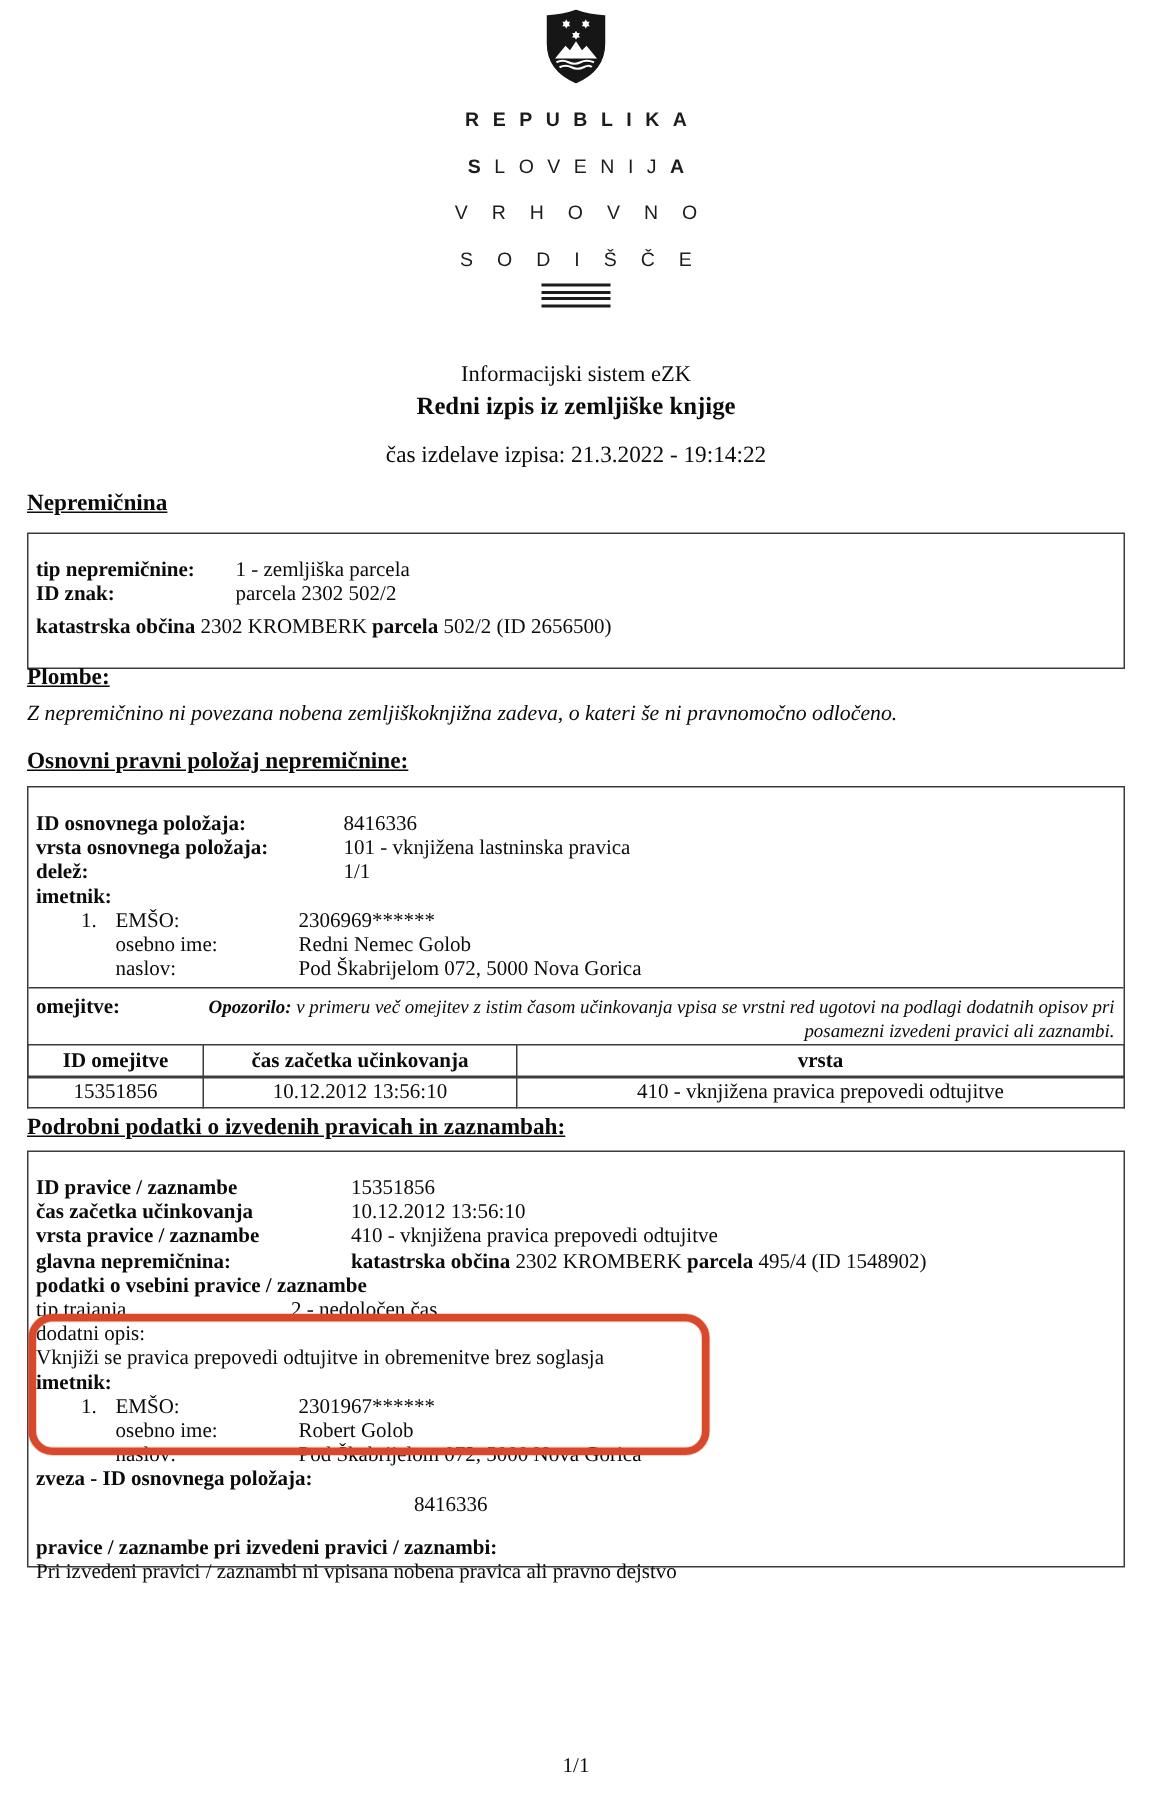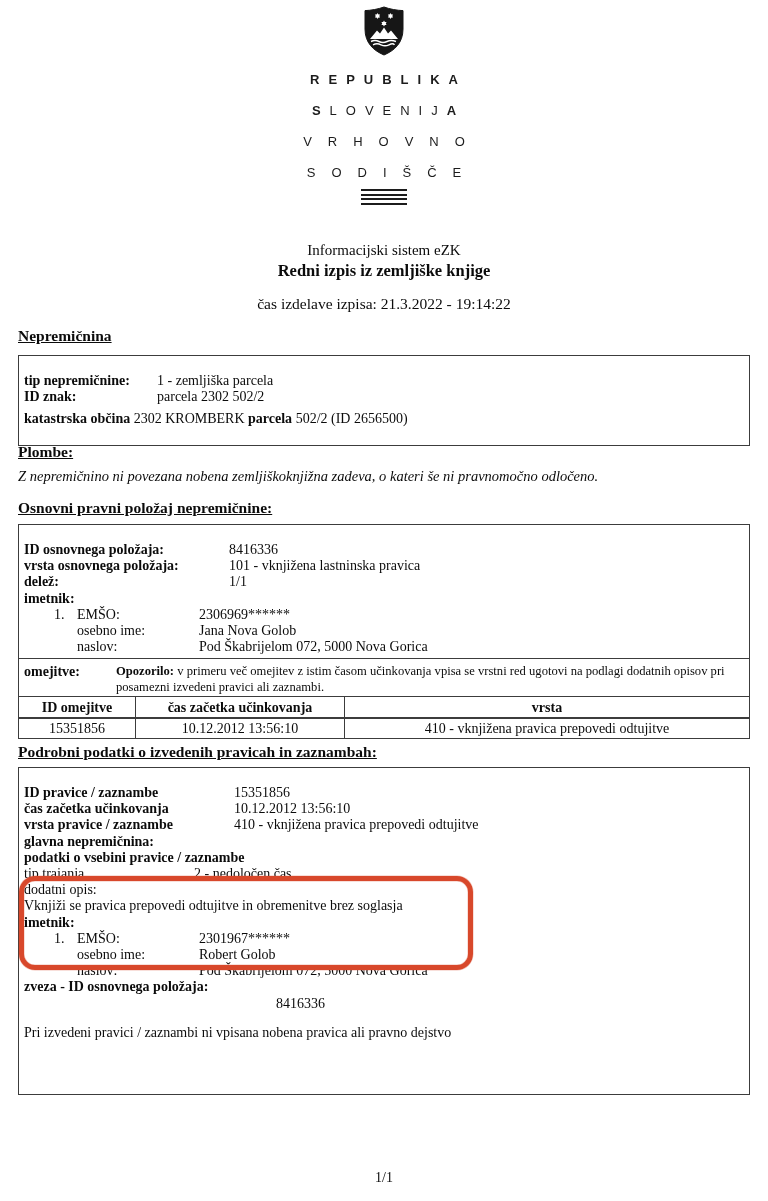--- a/index.html
+++ b/index.html
@@ -30,21 +30,21 @@
   .w4{width:170px;font-weight:normal;}
   .val{flex:1;}
   .sub{display:flex;margin-left:30px;line-height:16.2px;}
   .idx{width:23px;}
   .sublbl{width:122px;}
   .gap6{height:6px;}
   .gap14{height:13px;}
   .note{left:18px;font-style:italic;font-size:14.5px;}
   .omejitve{display:flex;border-top:1.5px solid #3c3c3c;margin:3px -5px 0;padding:5px 4px 6px 5px;}
   .omj-lbl{width:90px;font-weight:bold;font-size:14px;line-height:15px;}
-  .omj-txt{flex:1;text-align:left;font-size:12.6px;line-height:15.5px;padding:0 2px;}
+  .omj-txt{flex:1;text-align:right;font-size:12.6px;line-height:15.5px;padding:0 2px;font-style:italic;}
   table.limits{top:696px;left:18px;width:732px;border-collapse:collapse;position:absolute;font-size:14px;}
   table.limits th,table.limits td{border:1.5px solid #3c3c3c;text-align:center;padding:1.5px 6px;line-height:17px;}
   table.limits th{font-weight:bold;}
   .c1{width:104px;}.c2{width:196px;}
   .zveza-val{margin-left:252px;line-height:16.2px;}
   .full{line-height:16.2px;}
   .ital{line-height:16.2px;}
   
   .highlight{left:19px;top:876px;width:444px;height:84px;border:5px solid var(--hl,#d8482b);border-radius:16px;pointer-events:none;box-shadow:0 0 0 0.5px rgba(216,72,43,.35), inset 0 0 0 0.5px rgba(216,72,43,.35);}
   
@@ -129,21 +129,21 @@
       <span class="lbl">imetnik:</span>
     </div>
   <div class="sub">
       <span class="idx">1.</span>
       <span class="sublbl">EMŠO:</span>
       <span class="val">2306969******</span>
     </div>
   <div class="sub">
       <span class="idx"></span>
       <span class="sublbl">osebno ime:</span>
-      <span class="val">Jana Nova Golob</span>
+      <span class="val">Redni Nemec Golob</span>
     </div>
   <div class="sub">
       <span class="idx"></span>
       <span class="sublbl">naslov:</span>
       <span class="val">Pod Škabrijelom 072, 5000 Nova Gorica</span>
     </div>
   <div class="omejitve">
     <span class="omj-lbl">omejitve:</span>
     <span class="omj-txt"><b>Opozorilo:</b><span> v primeru več omejitev z istim časom učinkovanja vpisa se vrstni red ugotovi na podlagi dodatnih opisov pri posamezni izvedeni pravici ali zaznambi.</span></span>
   </div>
@@ -158,35 +158,36 @@
   </tr>
   <tr>
     <td>15351856</td>
     <td>10.12.2012 13:56:10</td>
     <td>410 - vknjižena pravica prepovedi odtujitve</td>
   </tr>
 </tbody>
   </table>
 
 <div class="abs sec-h" style="top:743px;">Podrobni podatki o izvedenih pravicah in zaznambah:</div>
-<div class="abs box" style="top:767px;height:328px;">
+<div class="abs box" style="top:767px;height:278px;">
   <div class="row">
       <span class="lbl w3">ID pravice / zaznambe</span>
       <span class="val">15351856</span>
     </div>
   <div class="row">
       <span class="lbl w3">čas začetka učinkovanja</span>
       <span class="val">10.12.2012 13:56:10</span>
     </div>
   <div class="row">
       <span class="lbl w3">vrsta pravice / zaznambe</span>
       <span class="val">410 - vknjižena pravica prepovedi odtujitve</span>
     </div>
   <div class="row">
       <span class="lbl w3">glavna nepremičnina:</span>
+      <span class="val"><span class="lbl">katastrska občina</span><span> 2302 KROMBERK </span><span class="lbl">parcela</span><span> 495/4 (ID 1548902)</span></span>
     </div>
   <div class="full lbl">podatki o vsebini pravice / zaznambe</div>
   <div class="row">
       <span class="w4">tip trajanja</span>
       <span class="val">2 - nedoločen čas</span>
     </div>
   <div class="full">dodatni opis:</div>
   <div class="full">Vknjiži se pravica prepovedi odtujitve in obremenitve brez soglasja</div>
   <div class="full lbl">imetnik:</div>
   <div class="sub">
@@ -200,18 +201,19 @@
       <span class="val">Robert Golob</span>
     </div>
   <div class="sub">
       <span class="idx"></span>
       <span class="sublbl">naslov:</span>
       <span class="val">Pod Škabrijelom 072, 5000 Nova Gorica</span>
     </div>
   <div class="full lbl">zveza - ID osnovnega položaja:</div>
   <div class="zveza-val">8416336</div>
   <div class="gap14"></div>
+  <div class="full lbl">pravice / zaznambe pri izvedeni pravici / zaznambi:</div>
   <div class="ital">Pri izvedeni pravici / zaznambi ni vpisana nobena pravica ali pravno dejstvo</div>
 </div>
 
 <div class="abs highlight"></div>
 
 <div class="abs footer">1/1</div>
 
 </body></html>

